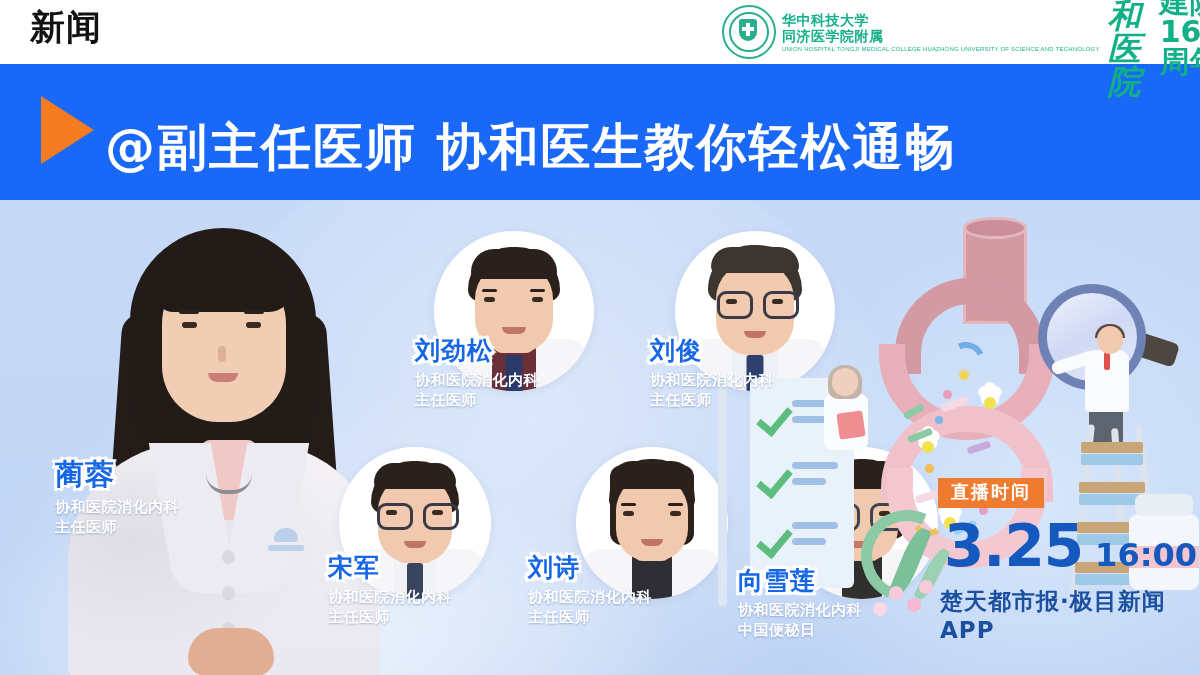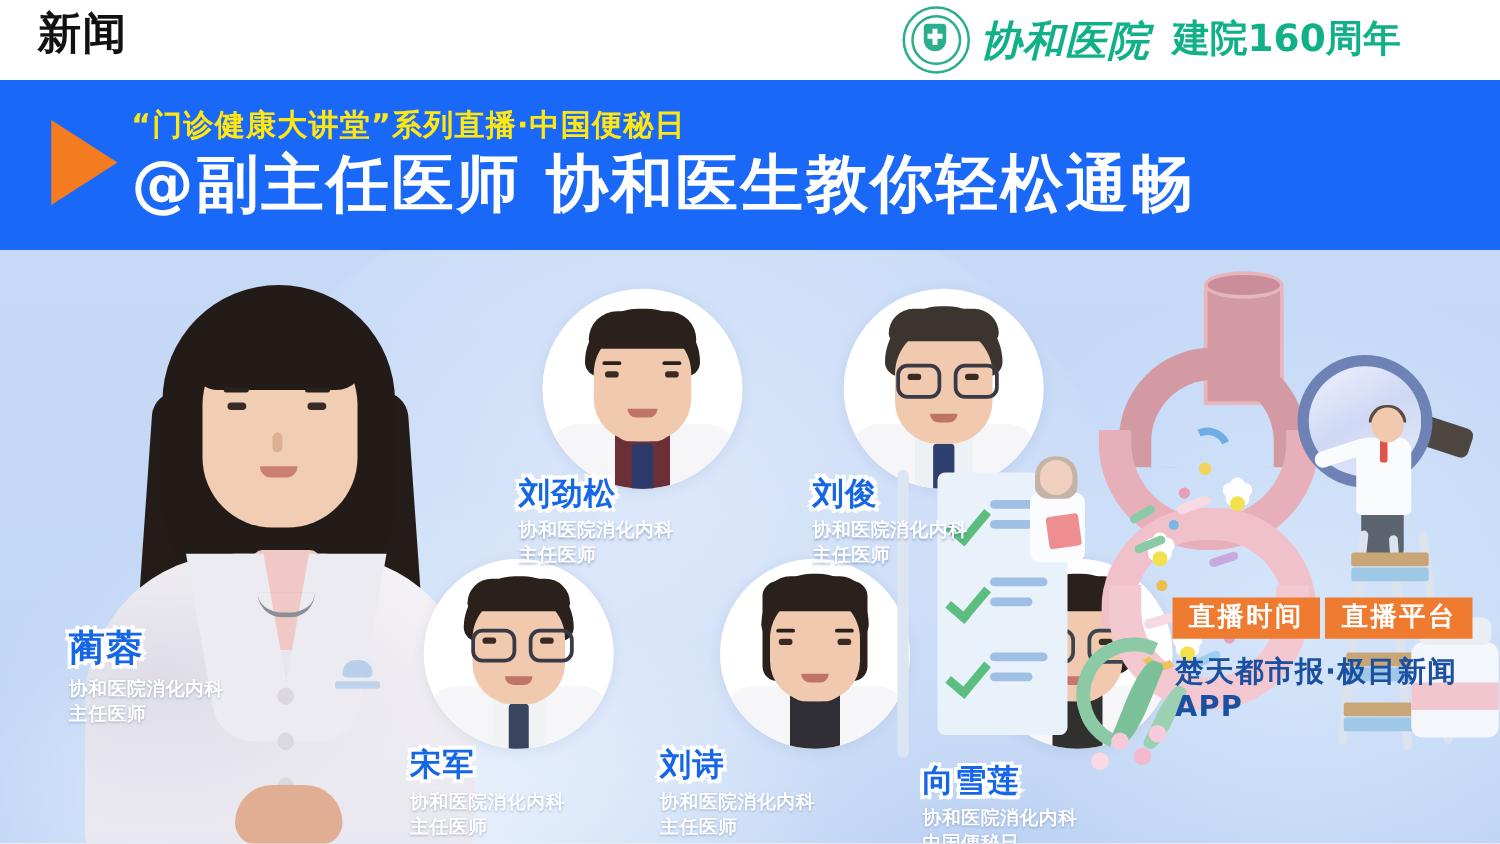--- a/index.html
+++ b/index.html
@@ -147,21 +147,21 @@
   .p-skin{position:absolute;left:50%;transform:translateX(-50%);background:#F0C9AF;}
   .p-coat{position:absolute;left:50%;transform:translateX(-50%);background:#F6F6F8;}
   .p-shirt{position:absolute;left:50%;transform:translateX(-50%);}
   .p-tie{position:absolute;left:50%;transform:translateX(-50%);}
   .p-glass{position:absolute;border:3px solid #3A3A46;border-radius:9px;top:0;}
   .p-eye{position:absolute;width:11px;height:5px;background:#3A2B22;border-radius:6px;}
   .p-brow{position:absolute;width:15px;height:3px;background:#2B211B;border-radius:3px;}
   .p-mouth{position:absolute;left:50%;transform:translateX(-50%);height:7px;background:#C07468;border-radius:0 0 12px 12px;}
 
   
-  .namecard{position:absolute;z-index:12;margin-top:44px;}
+  .namecard{position:absolute;z-index:12;}
   .nm{
     font-weight:bold;color:#1667E6;letter-spacing:1px;line-height:1;
     -webkit-text-stroke:4px #fff;paint-order:stroke fill;
     text-shadow:
       2px 0 0 #fff,-2px 0 0 #fff,0 2px 0 #fff,0 -2px 0 #fff,
       2px 2px 0 #fff,-2px 2px 0 #fff,2px -2px 0 #fff,-2px -2px 0 #fff,
       3px 3px 0 #fff,-3px 3px 0 #fff,3px -3px 0 #fff,-3px -3px 0 #fff;
     font-family:"DejaVu Sans","Liberation Sans",sans-serif;
   }
   .nm-main{font-size:29px;}
@@ -225,21 +225,21 @@
   .nurse{position:absolute;left:74px;top:-10px;width:64px;height:100px;}
   .nurse-head{position:absolute;left:18px;top:0;width:26px;height:28px;border-radius:13px;background:#EFD0BE;}
   .nurse-hair{position:absolute;left:14px;top:-3px;width:34px;height:34px;border-radius:16px 16px 10px 10px;background:#C6B3A7;}
   .nurse-body{position:absolute;left:10px;top:26px;width:44px;height:56px;background:#FAFCFE;border-radius:8px;}
   .nurse-file{position:absolute;left:24px;top:44px;width:26px;height:26px;background:#EE8E90;border-radius:3px;transform:rotate(-8deg);}
   .pole{position:absolute;left:718px;top:176px;width:9px;height:230px;background:#DCE6F2;border-radius:4px;}
 
   
   .info{position:absolute;left:938px;top:278px;width:250px;z-index:18;}
   .badge{
-    display:inline-block;background:#EE7B30;color:#fff;font-weight:bold;font-size:21px;
+    display:inline-block;background:#EE7B30;color:#fff;font-weight:bold;font-size:18px;
     padding:5px 13px 7px 13px;letter-spacing:2px;line-height:1;
     font-family:"DejaVu Sans","Liberation Sans",sans-serif;
   }
   .dateline{display:flex;align-items:baseline;margin:9px 0 6px 6px;}
   .d-big{
     color:#1558BE;font-weight:bold;font-size:58px;line-height:1;letter-spacing:-1px;
     font-family:"DejaVu Sans","Liberation Sans",sans-serif;
   }
   .d-time{
     color:#1558BE;font-weight:bold;font-size:32px;line-height:1;margin-left:12px;letter-spacing:0;
@@ -258,28 +258,32 @@
   <div class="header">
     <div class="brand">
       <span class="brand-black">新闻</span>
     </div>
 
     <div class="hosp">
       <div class="hosp-emblem">
         <div class="ring2"></div>
           <div class="shield"></div>
       </div>
+      <div class="hosp-txt">
+        <div class="hosp-l1">华中科技大学</div>
+        <div class="hosp-l2">同济医学院附属</div>
+        <div class="hosp-en">UNION HOSPITAL TONGJI MEDICAL COLLEGE HUAZHONG UNIVERSITY OF SCIENCE AND TECHNOLOGY</div>
+      </div>
       <div class="hosp-cal">协和医院</div>
       <div class="hosp-anniv">建院160周年</div>
     </div>
   </div>
 
   <div class="banner">
     <div class="play-tri"></div>
-    <div class="banner-sub">“门诊健康大讲堂”系列直播·中国便秘日</div>
     <div class="banner-title">@副主任医师 协和医生教你轻松通畅</div>
   </div>
 
   <div class="stage">
     <div class="stage-arc"></div>
     <div class="stage-bottom-glow"></div>
 
     <div class="main-doc">
       <div class="md-hair2"></div>
         <div class="md-hair3"></div>
@@ -528,18 +532,21 @@
     </div>
 
     <div class="namecard" style="left:738px;top:368px;">
       <div class="nm nm-sub">向雪莲</div>
       <div class="sub1" style="margin-top:7px;">协和医院消化内科</div>
       <div class="sub2">中国便秘日</div>
     </div>
 
     <div class="info">
       <div class="badge">直播时间</div>
-      <div class="badge">直播平台</div>
+      <div class="dateline">
+        <span class="d-big">3.25</span>
+        <span class="d-time">16:00</span>
+      </div>
       <div class="platform">楚天都市报·极目新闻APP</div>
     </div>
 
   </div>
 </div>
 
 </body></html>

